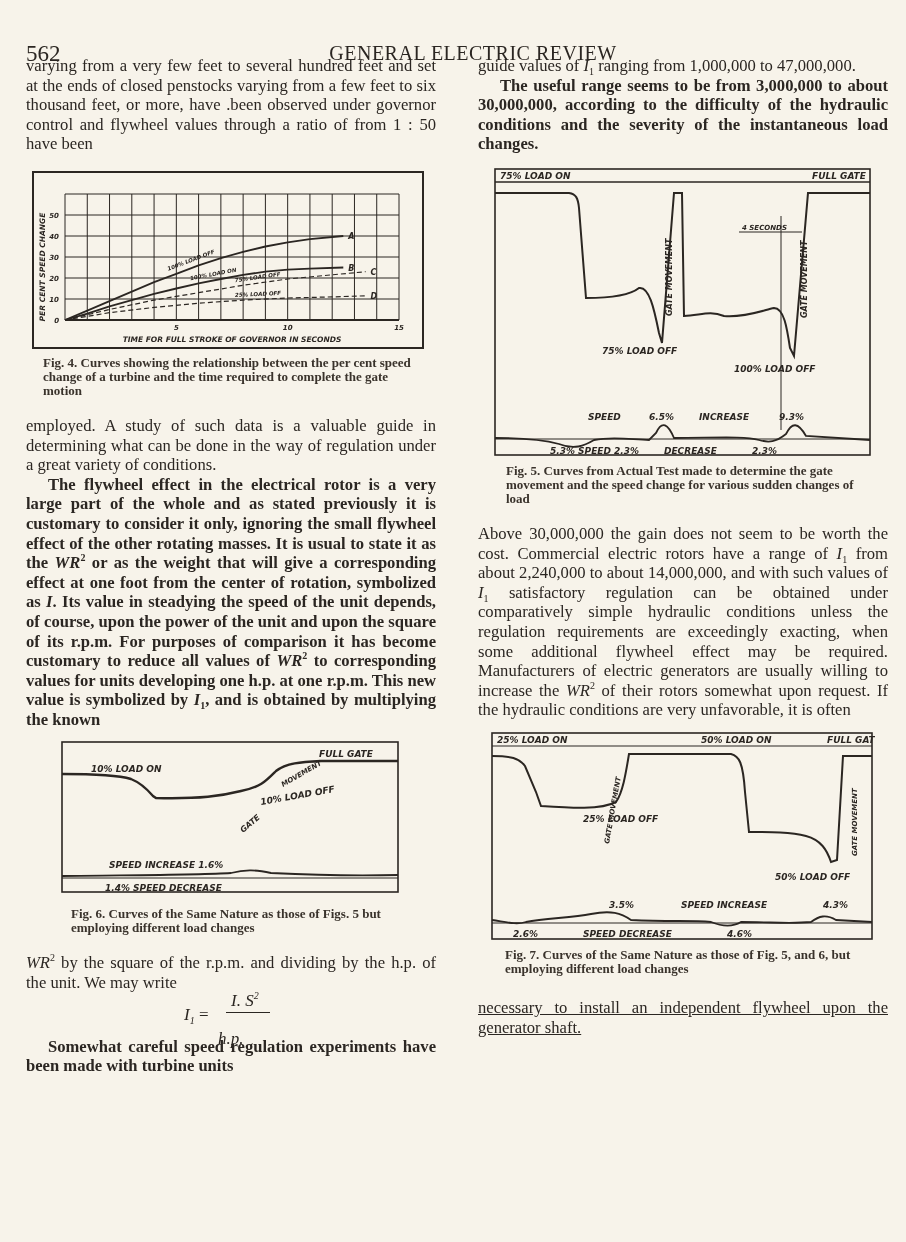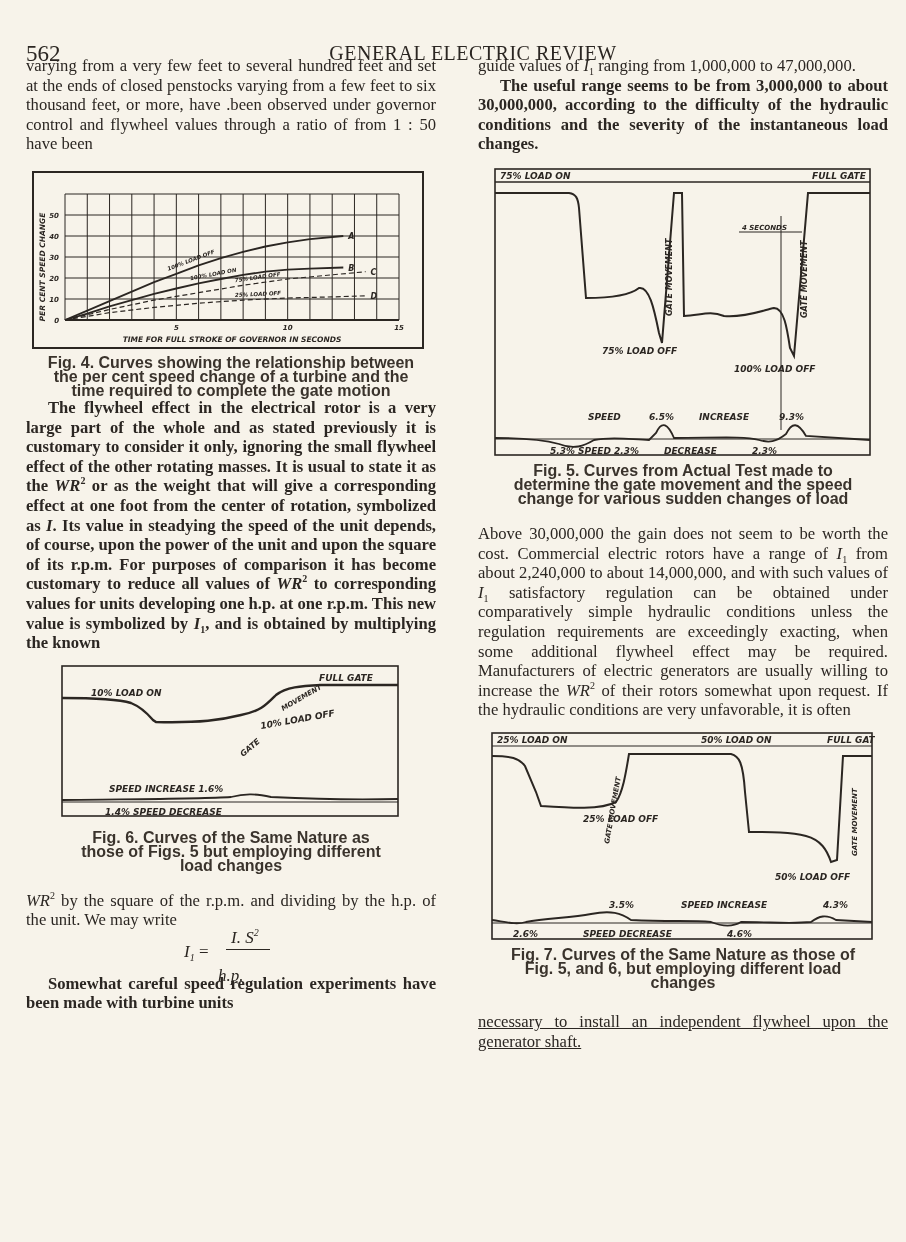--- a/index.html
+++ b/index.html
@@ -20,22 +20,22 @@
     margin: 0; font-size: 16.6px; line-height: 19.6px;
     text-align: justify; font-family: "Liberation Serif", serif;
   }
   p.indent { text-indent: 22px; font-weight: bold; }
   i { font-style: italic; }
   sup { font-size: 10px; line-height: 0; }
   sub { font-size: 10px; line-height: 0; }
   .fig { position: relative; margin: 0 auto; }
   .fig svg { display: block; }
   .caption {
-    font-family: Liberation Sans, sans-serif; font-weight: bold; font-size: 16px;
-    line-height: 14px; text-align: center; color: #3a332c; margin-top: 6px;
+    font-family: Liberation Serif, serif; font-weight: bold; font-size: 13px;
+    line-height: 14px; color: #3a332c; margin-top: 6px;
   }
   .hand { font-family: "DejaVu Sans", sans-serif; font-style: italic; font-weight: bold; fill: #2b2622; }
   .formula { position: relative; height: 44px; font-family: "Liberation Serif", serif; font-size: 17px; }
   .formula .lhs { position: absolute; left: 158px; top: 12px; font-style: italic; }
   .formula .num { position: absolute; left: 205px; top: -2px; font-style: italic; }
   .formula .bar { position: absolute; left: 200px; top: 19px; width: 44px; border-top: 1.3px solid #2b2622; }
   .formula .den { position: absolute; left: 192px; top: 20px; font-style: italic; margin-top: 16px; }
 </style>
 </head>
 <body>
@@ -100,20 +100,21 @@
           <text x="159.6" y="110.25" font-size="5.5" class="hand" transform="rotate(-10.7 159.6 110.25)">100% LOAD ON</text>
           <text x="339.6" y="104.69999999999999" font-size="8" class="hand">C</text>
           <text x="204.13333333333333" y="112.35" font-size="5.5" class="hand" transform="rotate(-8.1 204.13333333333333 112.35)">75% LOAD OFF</text>
           <text x="339.6" y="128.85" font-size="8" class="hand">D</text>
           <text x="204.13333333333333" y="127.05000000000001" font-size="5.5" class="hand" transform="rotate(-2.7 204.13333333333333 127.05000000000001)">25% LOAD OFF</text>
         </g>
     </svg>
     <div class="caption" style="padding:0 12px;">Fig. 4. Curves showing the relationship between the per cent speed change of a turbine and the time required to complete the gate motion</div>
   </div>
 
+  <p class="txt" style="margin-top:18px;">employed. A study of such data is a valuable guide in determining what can be done in the way of regulation under a great variety of conditions.</p>
   <p class="txt indent"><span>The flywheel effect in the electrical rotor is a very large part of the whole and as stated previously it is customary to consider it only, ignoring the small flywheel effect of the other rotating masses. It is usual to state it as the </span><i>WR</i><sup>2</sup><span> or as the weight that will give a corresponding effect at one foot from the center of rotation, symbolized as </span><i>I</i><span>. Its value in steadying the speed of the unit depends, of course, upon the power of the unit and upon the square of its r.p.m. For purposes of comparison it has become customary to reduce all values of </span><i>WR</i><sup>2</sup><span> to corresponding values for units developing one h.p. at one r.p.m. This new value is symbolized by </span><i>I</i><sub>1</sub><span>, and is obtained by multiplying the known</span></p>
 
   <div class="fig" style="width:340px; margin-top:12px;">
     <svg width="340" height="160" viewBox="0 0 340 160">
       <rect x="1" y="1" width="336" height="150" fill="none" stroke="#2b2622" stroke-width="1.6"></rect>
       <path d="M1 33 C40 33 60 35 70 38 C80 42 86 48 92 55 L95 57 C140 58 160 55 180 50 C200 46 205 40 215 30 C225 22 240 21 260 20 L337 20" fill="none" stroke="#2b2622" stroke-width="2.4"></path>
       <path d="M1 135 C80 134 140 134 170 132 C185 128 195 129 210 132 C250 134 300 135 337 134" fill="none" stroke="#2b2622" stroke-width="1.8"></path>
       <line x1="1" y1="137" x2="337" y2="137" stroke="#2b2622" stroke-width="1.2"></line>
       <text class="hand" x="30" y="31" font-size="9">10% LOAD ON</text>
       <text class="hand" x="258" y="16" font-size="9">FULL GATE</text>

